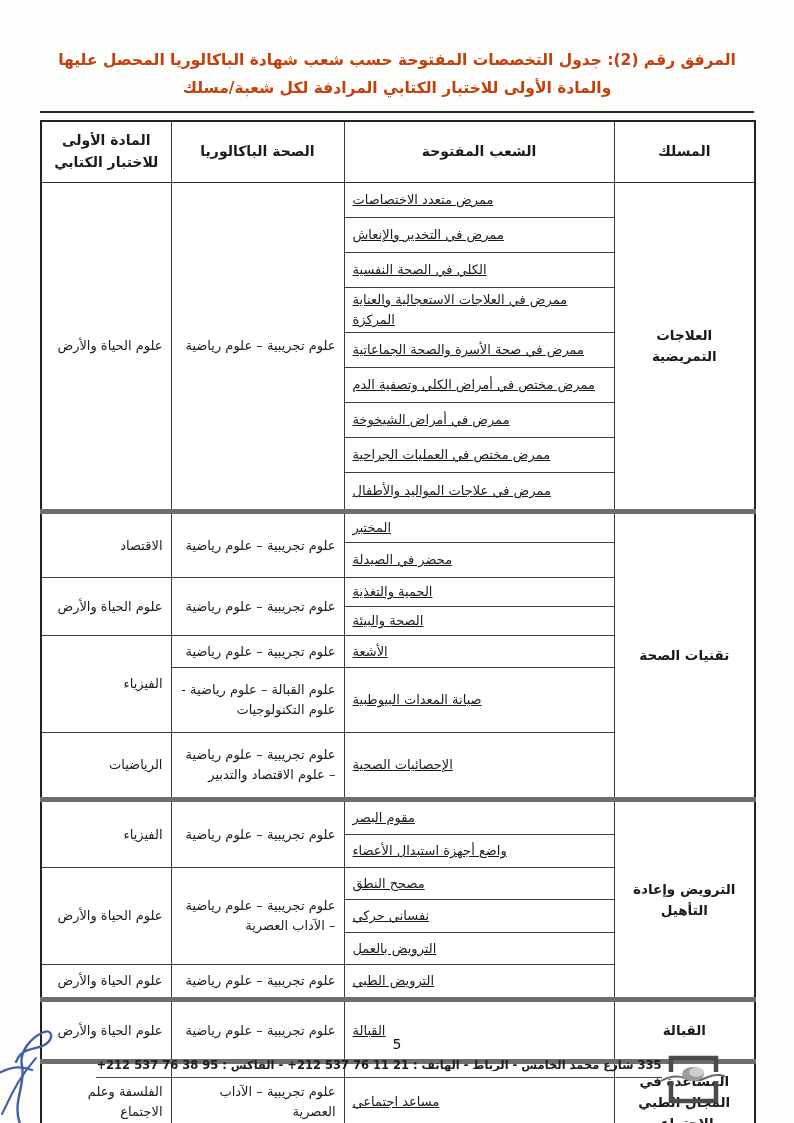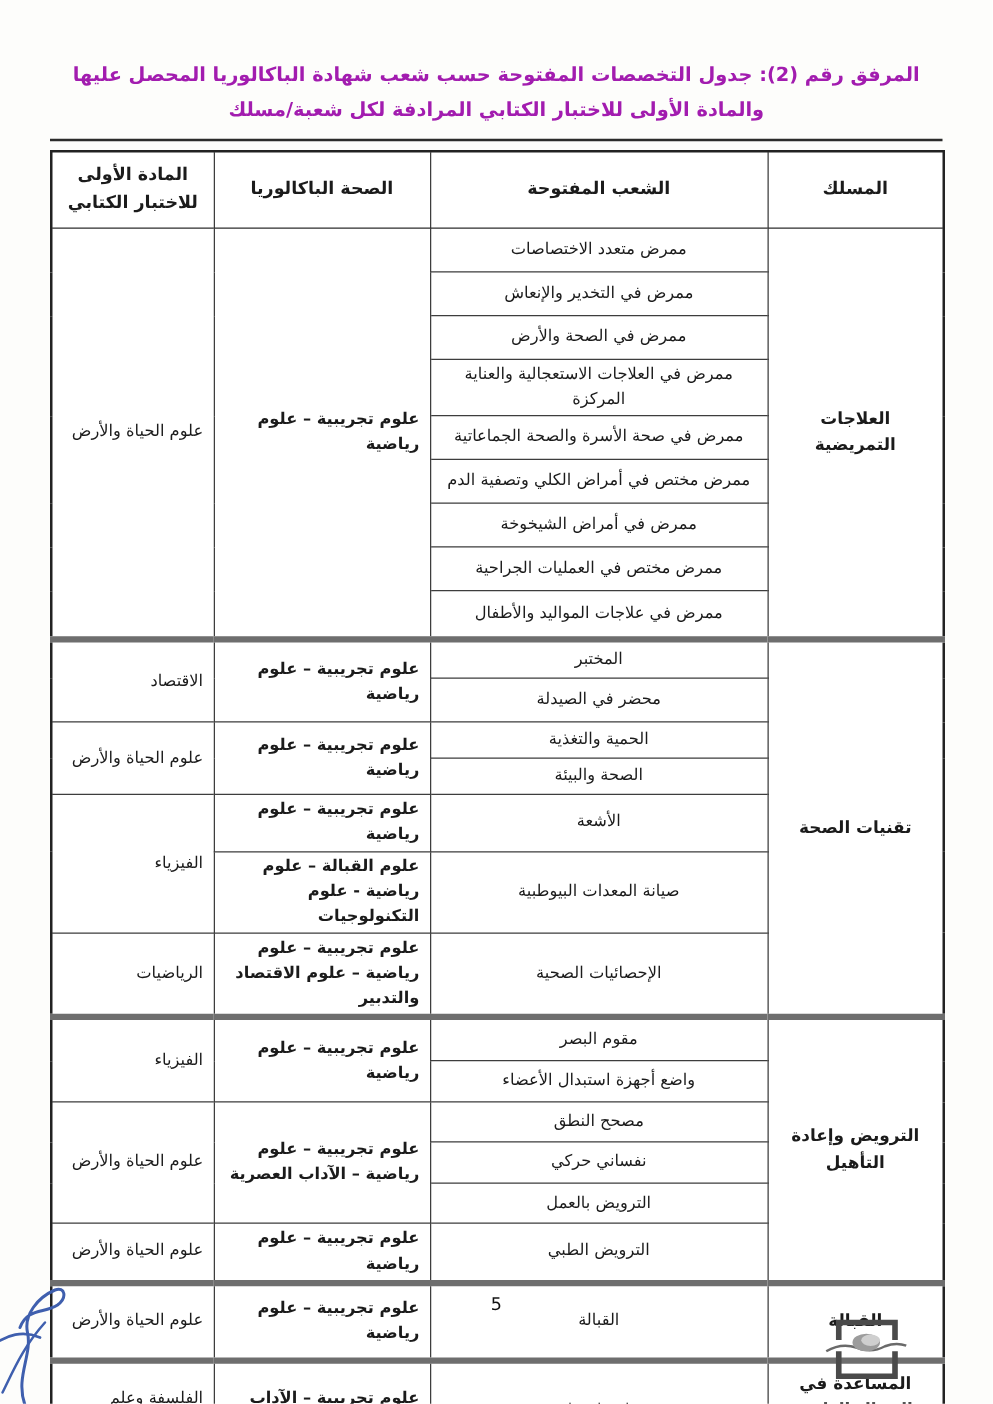--- a/index.html
+++ b/index.html
@@ -6,21 +6,21 @@
   body{
     width:794px;height:1123px;position:relative;overflow:hidden;
     background:#fdfdfb;
     font-family:"DejaVu Sans", sans-serif;
     color:#1b1b1b;
   }
   
   .doc-title{
     position:absolute;top:46px;left:44px;right:44px;
     text-align:center;font-weight:bold;font-size:15.5px;line-height:28px;
-    direction:rtl;color:#a21caf;
+    direction:rtl;color:#c2410c;
   }
   
   .top-rule{position:absolute;top:111px;left:40px;width:714px;height:2px;background:#2b2b2b;}
   
   table.spec-table{
     position:absolute;top:120px;left:40px;width:714px;
     border-collapse:collapse;table-layout:fixed;direction:rtl;
     background:#fff;
   }
   table.spec-table{border:2.5px solid #222;}
@@ -29,22 +29,22 @@
     padding:2px 8px;vertical-align:middle;
     font-size:13px;line-height:1.55;
     word-wrap:break-word;
   }
   .spec-table tr.header-row td{
     font-weight:bold;font-size:14px;text-align:center;
     height:56px;border-bottom:1.5px solid #2e2e2e;
   }
   .spec-table tr.block-start td{border-top:5px solid #6e6e6e;}
   td.track-cell{text-align:center;font-weight:bold;font-size:13.5px;margin-left:16px;}
-  td.specialty-cell{text-align:center;}
-  td.bac-cell{text-align:right;font-weight:bold;}
+  td.specialty-cell{text-align:left;text-decoration:underline;}
+  td.bac-cell{text-align:right;}
   td.subject-cell{text-align:right;}
   
   .page-number{
     position:absolute;top:1036px;left:0;right:0;
     text-align:center;font-size:14px;color:#111;
   }
   .footer-block{
     position:absolute;top:1058px;left:96px;width:566px;
   }
   .addr-ar{
@@ -85,21 +85,21 @@
   <tr>
     <td class="track-cell" rowspan="9">العلاجات التمريضية</td>
     <td class="specialty-cell" style="height:30px">ممرض متعدد الاختصاصات</td>
     <td class="bac-cell" rowspan="9">علوم تجريبية – علوم رياضية</td>
     <td class="subject-cell" rowspan="9">علوم الحياة والأرض</td>
   </tr>
   <tr>
         <td class="specialty-cell" style="height:30px">ممرض في التخدير والإنعاش</td>
       </tr>
   <tr>
-        <td class="specialty-cell" style="height:30px">ممرض في الصحة والأرض</td>
+        <td class="specialty-cell" style="height:30px">الكلي في الصحة النفسية</td>
       </tr>
   <tr>
         <td class="specialty-cell" style="height:30px">ممرض في العلاجات الاستعجالية والعناية المركزة</td>
       </tr>
   <tr>
         <td class="specialty-cell" style="height:30px">ممرض في صحة الأسرة والصحة الجماعاتية</td>
       </tr>
   <tr>
         <td class="specialty-cell" style="height:30px">ممرض مختص في أمراض الكلي وتصفية الدم</td>
       </tr>
@@ -183,20 +183,21 @@
     <td class="specialty-cell" style="height:72px">مساعد اجتماعي</td>
     <td class="bac-cell">علوم تجريبية – الآداب العصرية</td>
     <td class="subject-cell">الفلسفة وعلم الاجتماع</td>
   </tr>
   </tbody>
 </table>
 
 <div class="page-number">5</div>
 
 <div class="footer-block">
+  <div class="addr-ar">335 شارع محمد الخامس - الرباط - الهاتف : ‪+212 537 76 11 21‬ - الفاكس : ‪+212 537 76 38 95‬</div>
 </div>
 
 <div class="logo-wrap">
   <svg width="66" height="58" viewBox="0 0 66 58">
     <path d="M11 22 L11 8 L56 8 L56 22" fill="none" stroke="#4a4a4a" stroke-width="4.5"></path>
     <path d="M11 31 L11 51 L56 51 L56 31" fill="none" stroke="#4a4a4a" stroke-width="4.5"></path>
     <path d="M1 31 Q 13 24 25 28 Q 37 33 48 27 Q 57 23.5 65 26.5" fill="none" stroke="#6a6a6a" stroke-width="2"></path>
     <ellipse cx="33" cy="24" rx="11" ry="7" fill="#9c9c9c"></ellipse>
     <ellipse cx="36.5" cy="22.2" rx="7.5" ry="4.6" fill="#cfcfcf"></ellipse>
   </svg>

